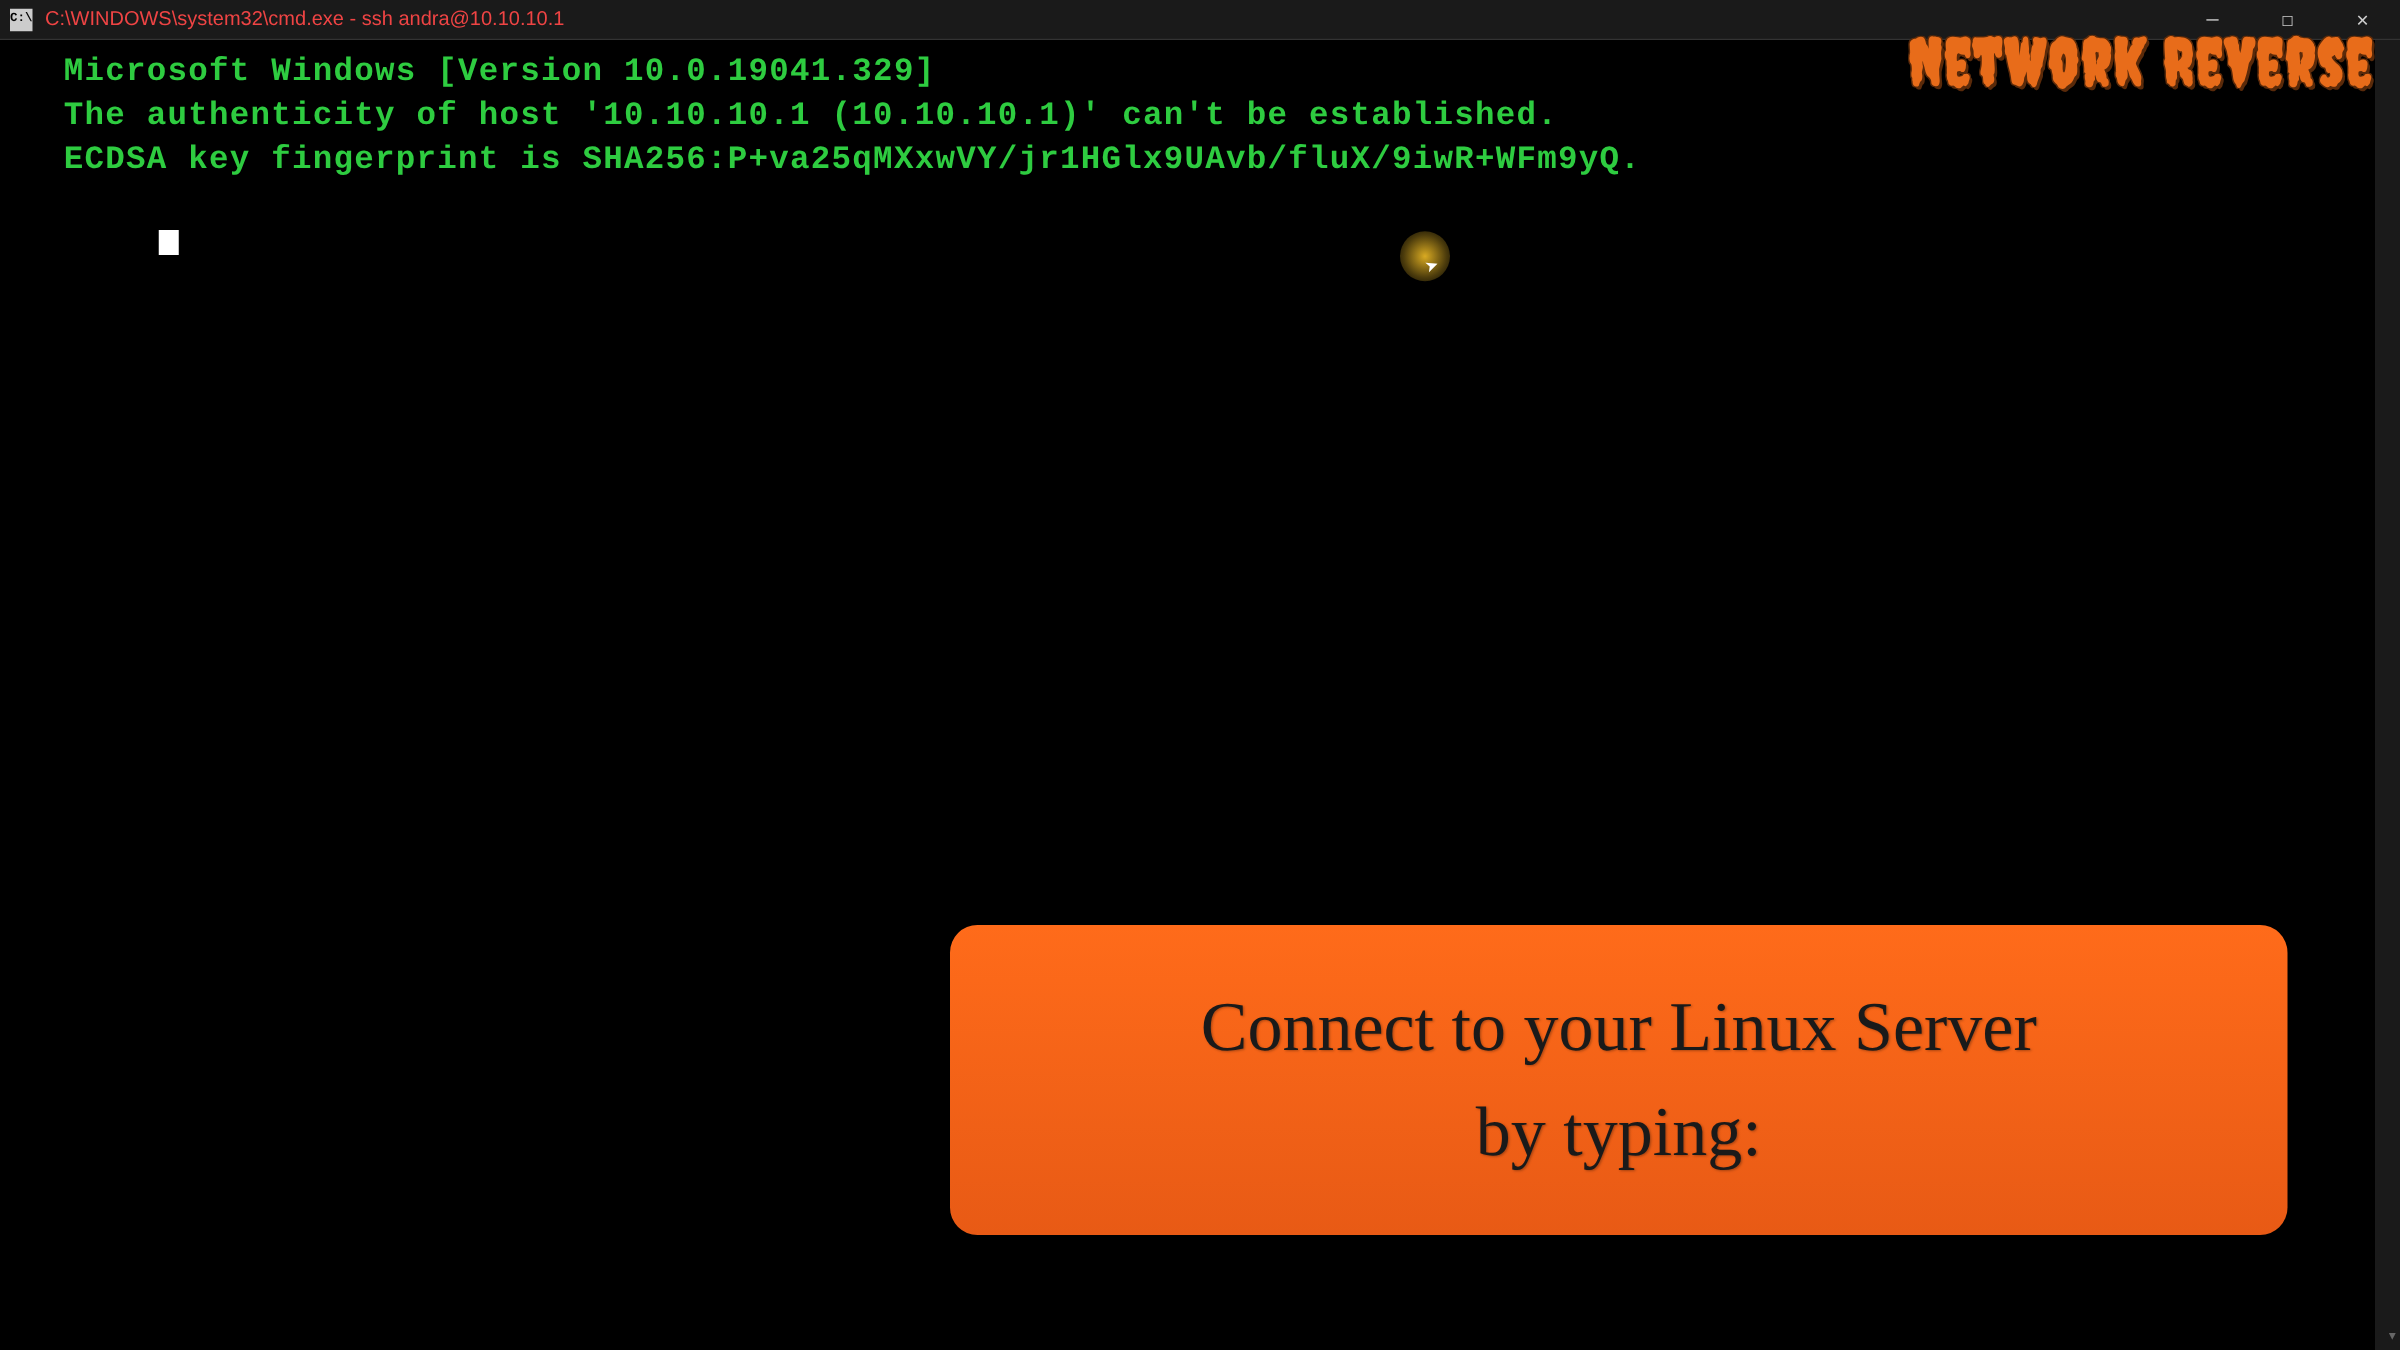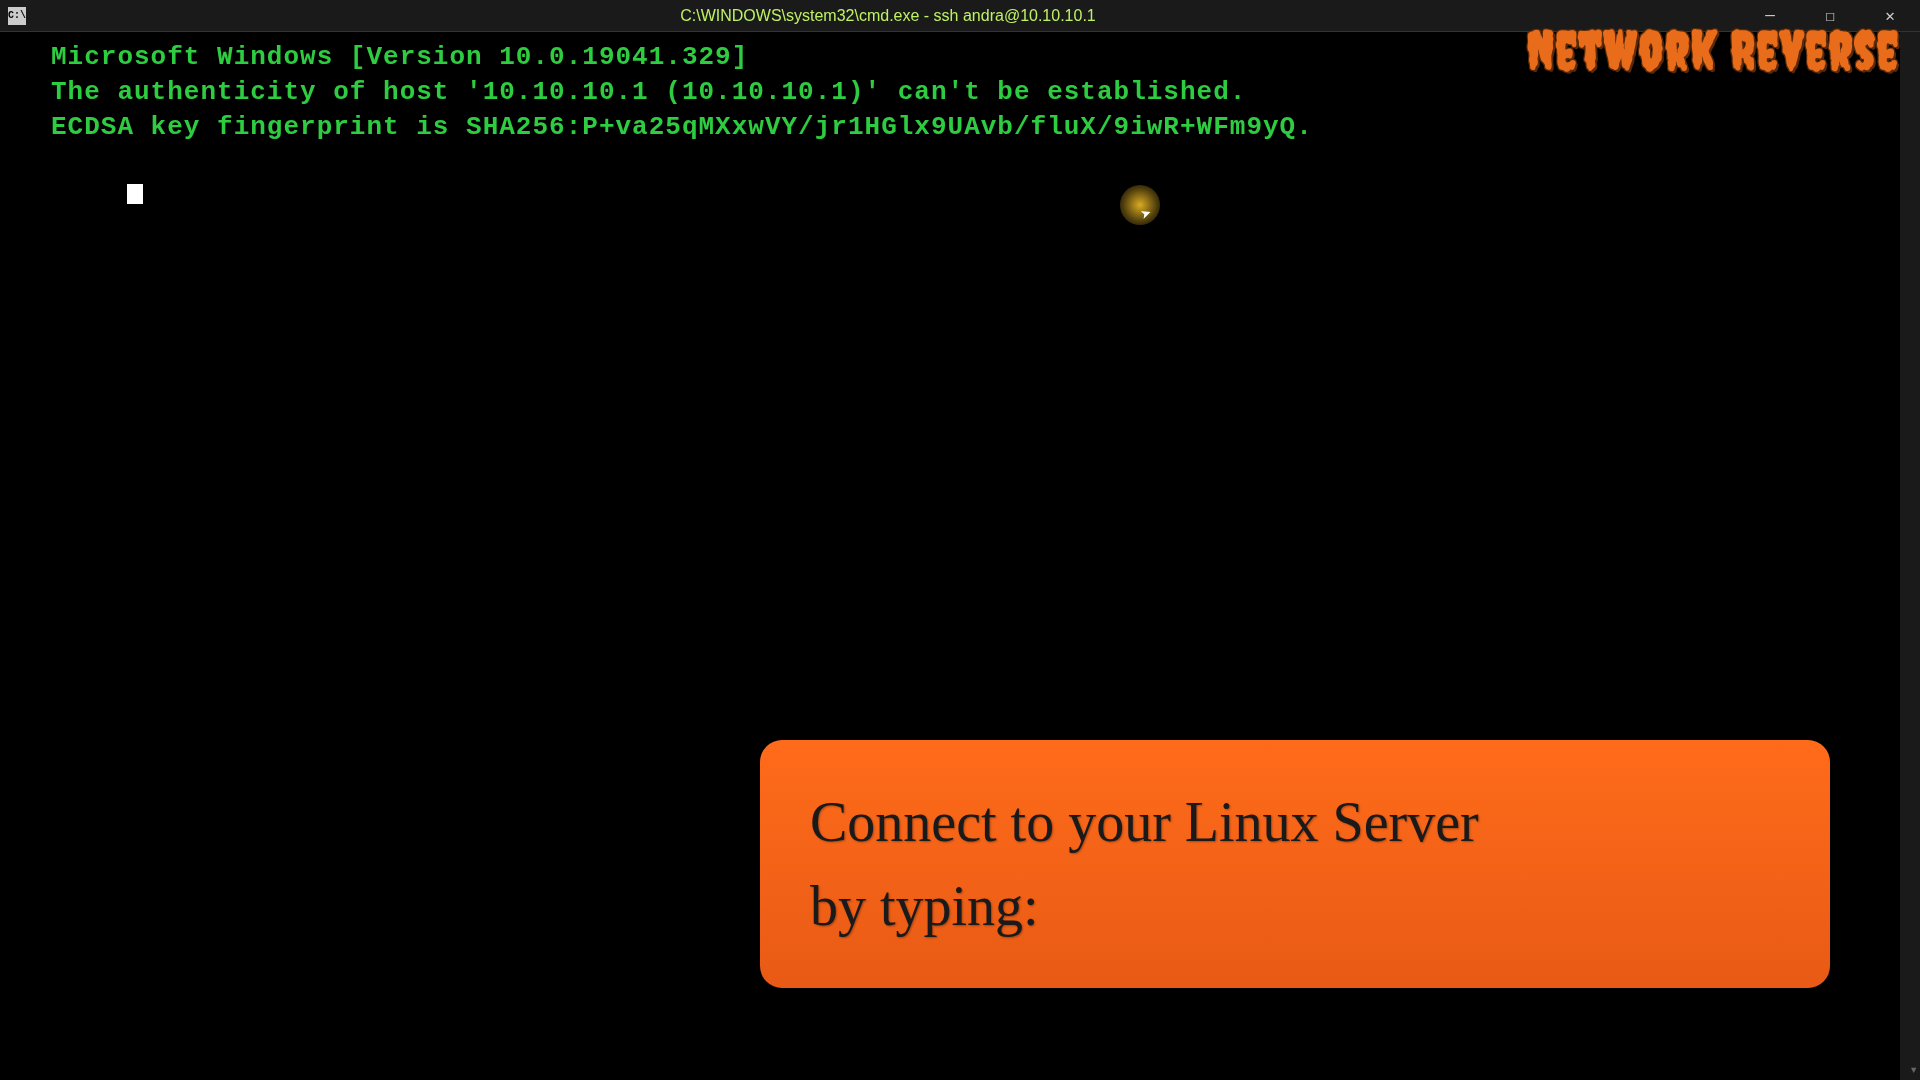--- a/index.html
+++ b/index.html
@@ -29,25 +29,24 @@
       background: #ccc;
       margin-right: 10px;
       display: flex;
       align-items: center;
       justify-content: center;
       font-size: 10px;
       color: #000;
       font-weight: bold;
     }
     .titlebar-text {
-      color: #bef264;
+      color: #ef4444;
       font-size: 16px;
       font-family: 'Segoe UI', sans-serif;
       flex: 1;
-      text-align: center;
     }
     .window-controls {
       display: flex;
       height: 100%;
     }
     .window-btn {
       width: 60px;
       height: 100%;
       display: flex;
       align-items: center;
@@ -117,22 +116,22 @@
       text-align: right;
     }
     .tooltip-box {
       position: absolute;
       left: 760px;
       top: 740px;
       width: 1070px;
       background: linear-gradient(180deg, #ff6b1a 0%, #e85a15 100%);
       border-radius: 22px;
       box-shadow: 0 8px 20px rgba(0,0,0,0.6);
-      padding: 40px 50px;
-      text-align: left;
+      padding: 40px 79px;
+      text-align: center;
       z-index: 8;
     }
     .tooltip-text {
       color: #1a1a1a;
       font-family: 'Georgia', serif;
       font-size: 56px;
       line-height: 1.5;
       text-shadow: 1px 1px 2px rgba(0,0,0,0.3);
     }
     .scrollbar {

